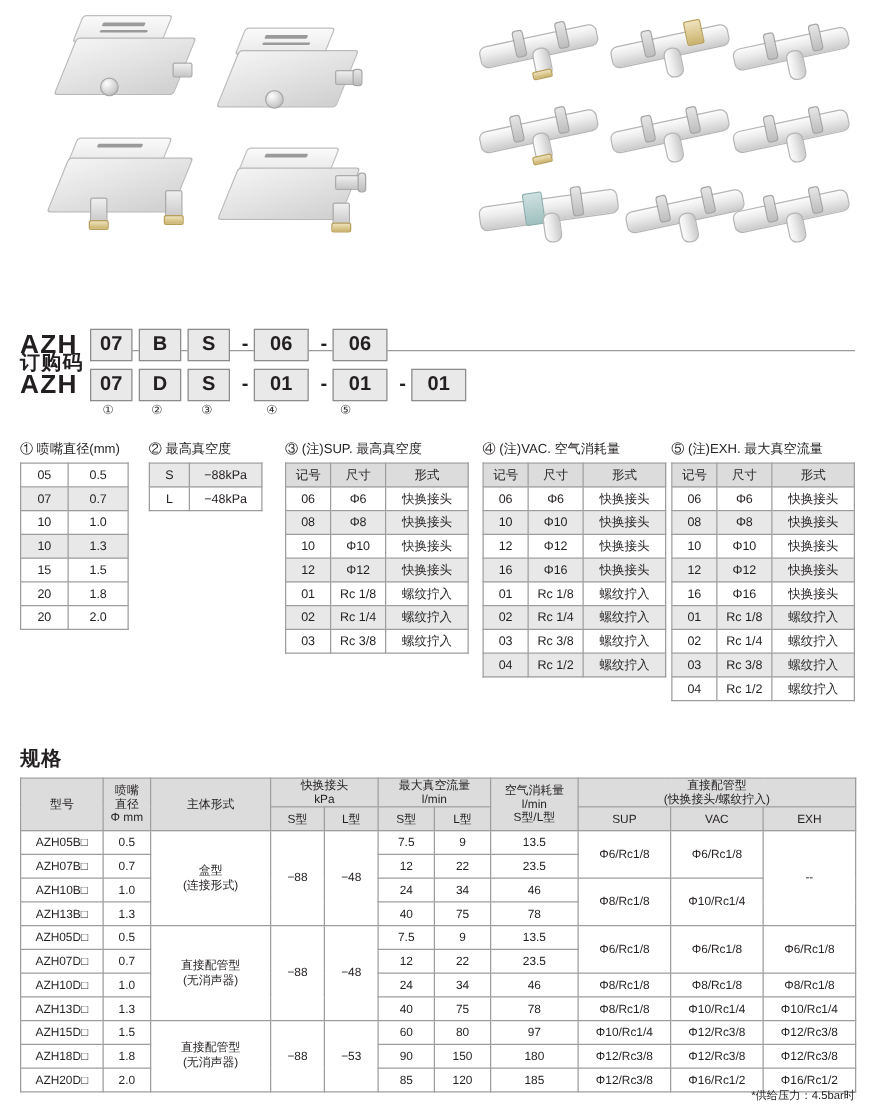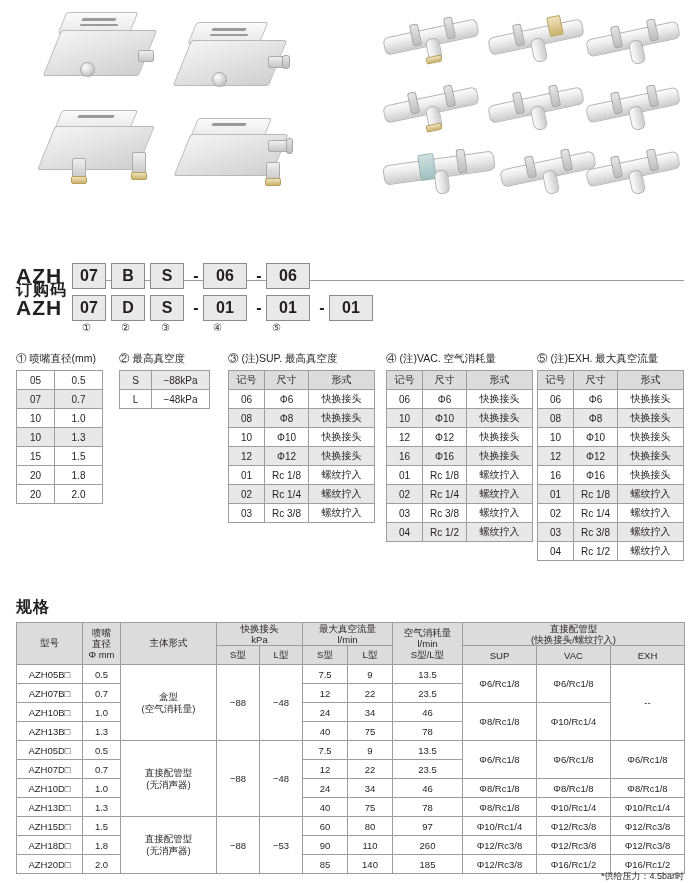--- a/index.html
+++ b/index.html
@@ -540,21 +540,21 @@
     <th style="width:74px;">SUP</th>
     <th style="width:74px;">VAC</th>
     <th style="width:74px;">EXH</th>
   </tr>
 
   <tr>
     <td>AZH05B□</td>
     <td>0.5</td>
     <td rowspan="4" style="line-height:12px;">
       <div>盒型</div>
-      <div>(空气消耗量)</div>
+      <div>(连接形式)</div>
     </td>
     <td rowspan="4">−88</td>
     <td rowspan="4">−48</td>
     <td>7.5</td>
     <td>9</td>
     <td>13.5</td>
     <td rowspan="2">Φ6/Rc1/8</td>
     <td rowspan="2">Φ6/Rc1/8</td>
     <td rowspan="4">--</td>
   </tr>
@@ -639,31 +639,31 @@
     <td>80</td>
     <td>97</td>
     <td>Φ10/Rc1/4</td>
     <td>Φ12/Rc3/8</td>
     <td>Φ12/Rc3/8</td>
   </tr>
   <tr>
     <td>AZH18D□</td>
     <td>1.8</td>
     <td>90</td>
-    <td>110</td>
-    <td>260</td>
+    <td>150</td>
+    <td>180</td>
     <td>Φ12/Rc3/8</td>
     <td>Φ12/Rc3/8</td>
     <td>Φ12/Rc3/8</td>
   </tr>
   <tr>
     <td>AZH20D□</td>
     <td>2.0</td>
     <td>85</td>
-    <td>140</td>
+    <td>120</td>
     <td>185</td>
     <td>Φ12/Rc3/8</td>
     <td>Φ16/Rc1/2</td>
     <td>Φ16/Rc1/2</td>
   </tr>
 </tbody>
     </table>
 </div>
 
 <div class="note">*供给压力：4.5bar时</div>

